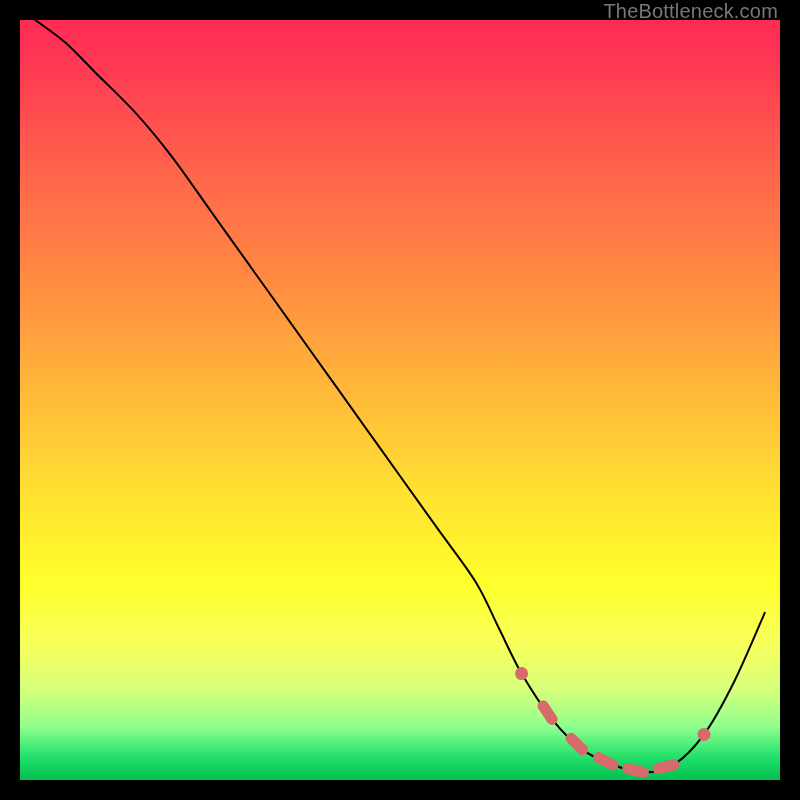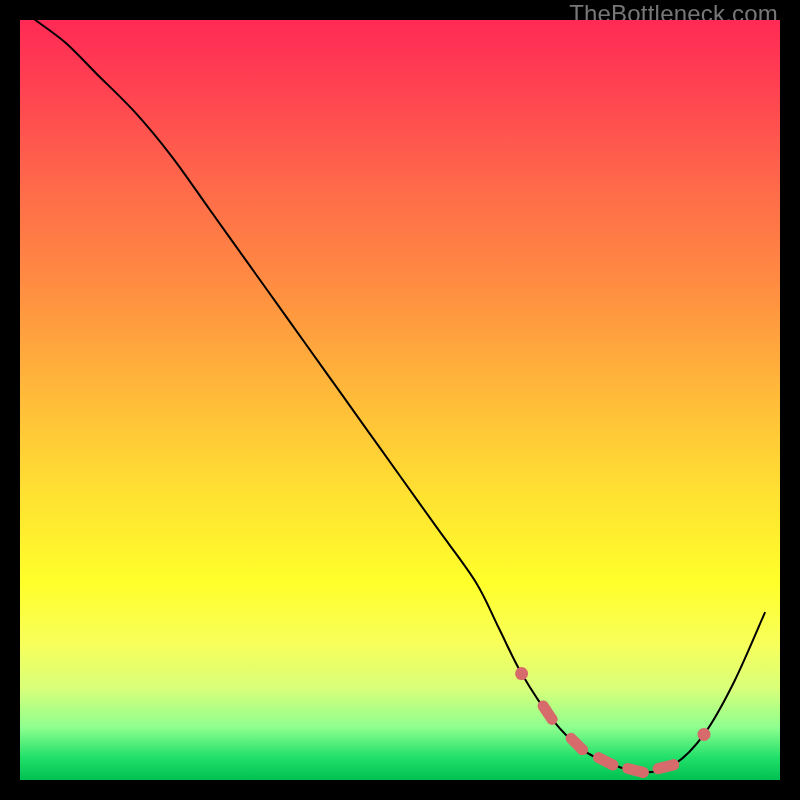--- a/index.html
+++ b/index.html
@@ -30,21 +30,21 @@
       #8fff8f 93%,
       #22e06a 97%,
       #00c050 100%
     );
   }
   .watermark {
     position: absolute;
     top: 0px;
     right: 22px;
     font-family: Arial, Helvetica, sans-serif;
-    font-size: 24px;
+    font-size: 20px;
     color: #777;
     letter-spacing: 0.2px;
     user-select: none;
   }
   svg.curve {
     position: absolute;
     left: 0; top: 0;
     width: 760px; height: 760px;
   }
   .main-line {

